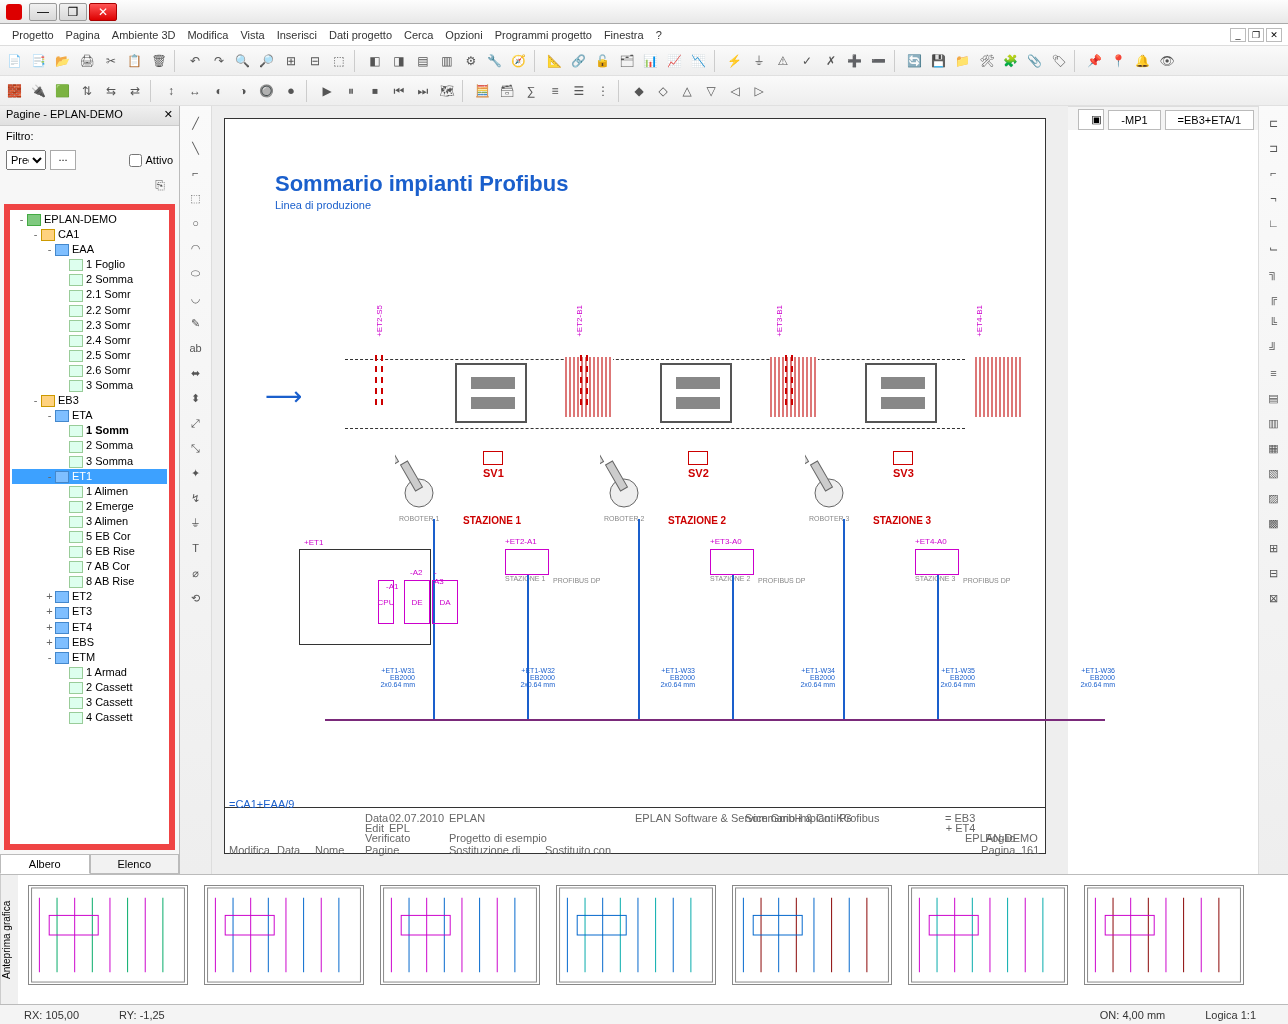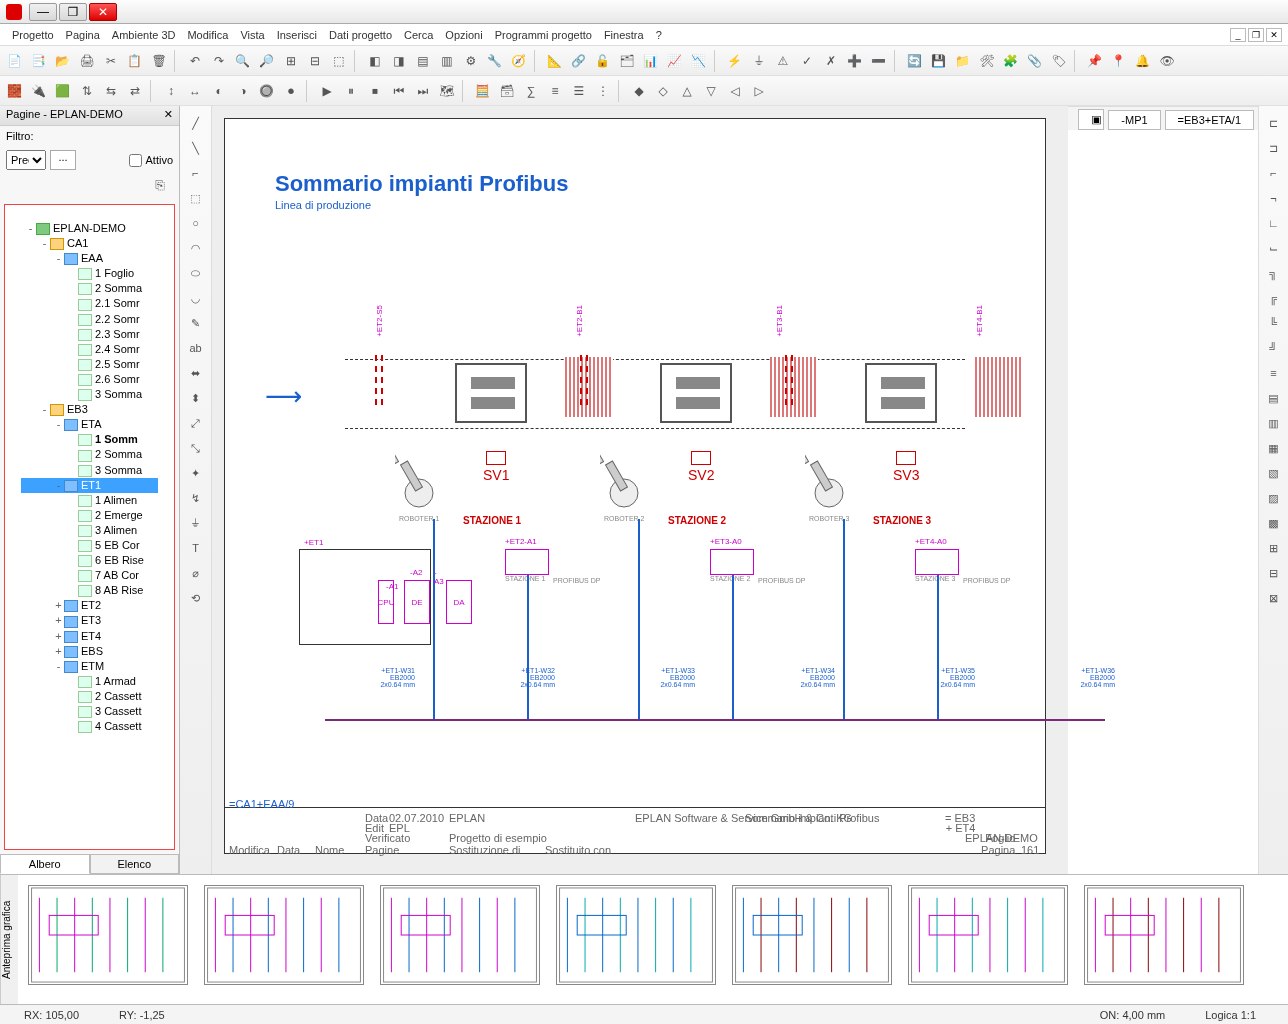--- a/index.html
+++ b/index.html
@@ -30,21 +30,21 @@
 
 
 .leftpanel { width:180px; border-right:1px solid #bbb; display:flex; flex-direction:column; background:#f7f7f7; }
 .panelhdr { height:20px; background:linear-gradient(#f0f0f0,#e0e0e0); border-bottom:1px solid #ccc; padding:2px 6px; display:flex; align-items:flex-start; font-size:11px; }
 .panelhdr .x { margin-left:auto; cursor:pointer; }
 .filterrow { padding:4px 6px; }
 .filterctrls { display:flex; gap:4px; padding:4px 6px; align-items:center; }
 .filterctrls select { width:40px; height:20px; }
 .filterctrls .dots { width:26px; height:20px; border:1px solid #aaa; background:#fff; text-align:center; cursor:pointer; }
 .filterctrls label { display:flex; align-items:center; gap:3px; margin-left:auto; }
-.tree { flex:1; overflow:auto; background:#fff; margin:4px; border:1px solid #ef4444; padding:16px; }
+.tree { flex:1; overflow:auto; background:#fff; margin:4px; border:6px solid #ef4444; padding:2px; }
 .tnode { white-space:nowrap; padding:1px 0 1px 4px; cursor:pointer; }
 .tnode .tw { display:inline-block; width:11px; text-align:center; color:#666; }
 .tnode .ticon { display:inline-block; width:14px; height:12px; margin-right:3px; vertical-align:middle; }
 .ticon.proj { background:#7fc97f; border:1px solid #4a4; }
 .ticon.loc  { background:#ffd27f; border:1px solid #c90; }
 .ticon.func { background:#7fbfff; border:1px solid #48c; }
 .ticon.page { background:#dfe; border:1px solid #9c9; }
 .tnode.sel { background:#3da1ff; color:#fff; }
 .tnode.bold { font-weight:bold; }
 .tabs { display:flex; }
@@ -57,21 +57,21 @@
 
 
 .center { flex:1; display:flex; flex-direction:row; min-width:0; }
 .canvaswrap { flex:1; position:relative; background:#eee; }
 .sheet { position:absolute; left:12px; top:12px; right:22px; bottom:20px; background:#fff; border:1px solid #333; }
 .sheet-title { position:absolute; left:50px; top:52px; color:#1a5fcc; font-size:22px; font-weight:600; }
 .sheet-sub { position:absolute; left:50px; top:80px; color:#1a5fcc; font-size:11px; }
 
 .arrow { position:absolute; color:#1a5fcc; font-size:26px; }
 .station-lbl { position:absolute; color:#c00; font-size:10px; font-weight:600; }
-.svlabel { position:absolute; color:#c00; font-size:14px; text-align:center; }
+.svlabel { position:absolute; color:#c00; font-size:11px; text-align:center;font-weight:bold; }
 .box { position:absolute; border:1px solid #c0c; }
 .robot { position:absolute; width:72px; height:70px; }
 .convey { position:absolute; height:70px; border-top:1px dashed #333; border-bottom:1px dashed #333; }
 .sensor { position:absolute; width:8px; height:50px; border-left:2px dashed #c00; border-right:2px dashed #c00; }
 .barrier { position:absolute; width:24px; height:60px; background:repeating-linear-gradient(90deg,#d77,#d77 2px,#fff 2px,#fff 4px); }
 .cart { position:absolute; width:72px; height:60px; border:2px solid #555; background:#fff; }
 .cart::before { content:""; position:absolute; left:14px; top:12px; width:44px; height:12px; background:#888; }
 .cart::after  { content:""; position:absolute; left:14px; bottom:12px; width:44px; height:12px; background:#888; }
 .vline { position:absolute; width:0; border-left:2px solid #1a5fcc; }
 .hline { position:absolute; height:0; border-top:2px solid #7a2a7a; }
@@ -381,21 +381,21 @@
             <div class="vline" style="left: 712px; top: 456px; height: 144px;"></div>
           </div>
 
         <div class="plcbox" style="left:66px; top:430px; width:132px; height:96px;">
           <div class="etlabel" style="left:4px; top:-12px;">+ET1</div>
           <div class="etlabel" style="left:86px; top:32px;">-A1</div>
           <div class="etlabel" style="left:110px; top:18px;">-A2</div>
           <div class="etlabel" style="left:134px; top:18px;">-A3</div>
           <div class="plccell" style="left:78px; top:30px; width:16px; height:44px;">CPU</div>
           <div class="plccell" style="left:104px; top:30px; width:26px; height:44px;">DE</div>
-          <div class="plccell" style="left:146px; top:30px; width:26px; height:44px;">DA</div>
+          <div class="plccell" style="left:132px; top:30px; width:26px; height:44px;">DA</div>
         </div>
 
         <div class="hline" style="left:100px; top:600px; width:780px;"></div>
         <div id="wires">
             <div class="wirelbl" style="left: 130px; top: 548px; width: 60px;">+ET1-W31<br>EB2000<br>2x0.64 mm</div>
             <div class="wirelbl" style="left: 270px; top: 548px; width: 60px;">+ET1-W32<br>EB2000<br>2x0.64 mm</div>
             <div class="wirelbl" style="left: 410px; top: 548px; width: 60px;">+ET1-W33<br>EB2000<br>2x0.64 mm</div>
             <div class="wirelbl" style="left: 550px; top: 548px; width: 60px;">+ET1-W34<br>EB2000<br>2x0.64 mm</div>
             <div class="wirelbl" style="left: 690px; top: 548px; width: 60px;">+ET1-W35<br>EB2000<br>2x0.64 mm</div>
             <div class="wirelbl" style="left: 830px; top: 548px; width: 60px;">+ET1-W36<br>EB2000<br>2x0.64 mm</div>

